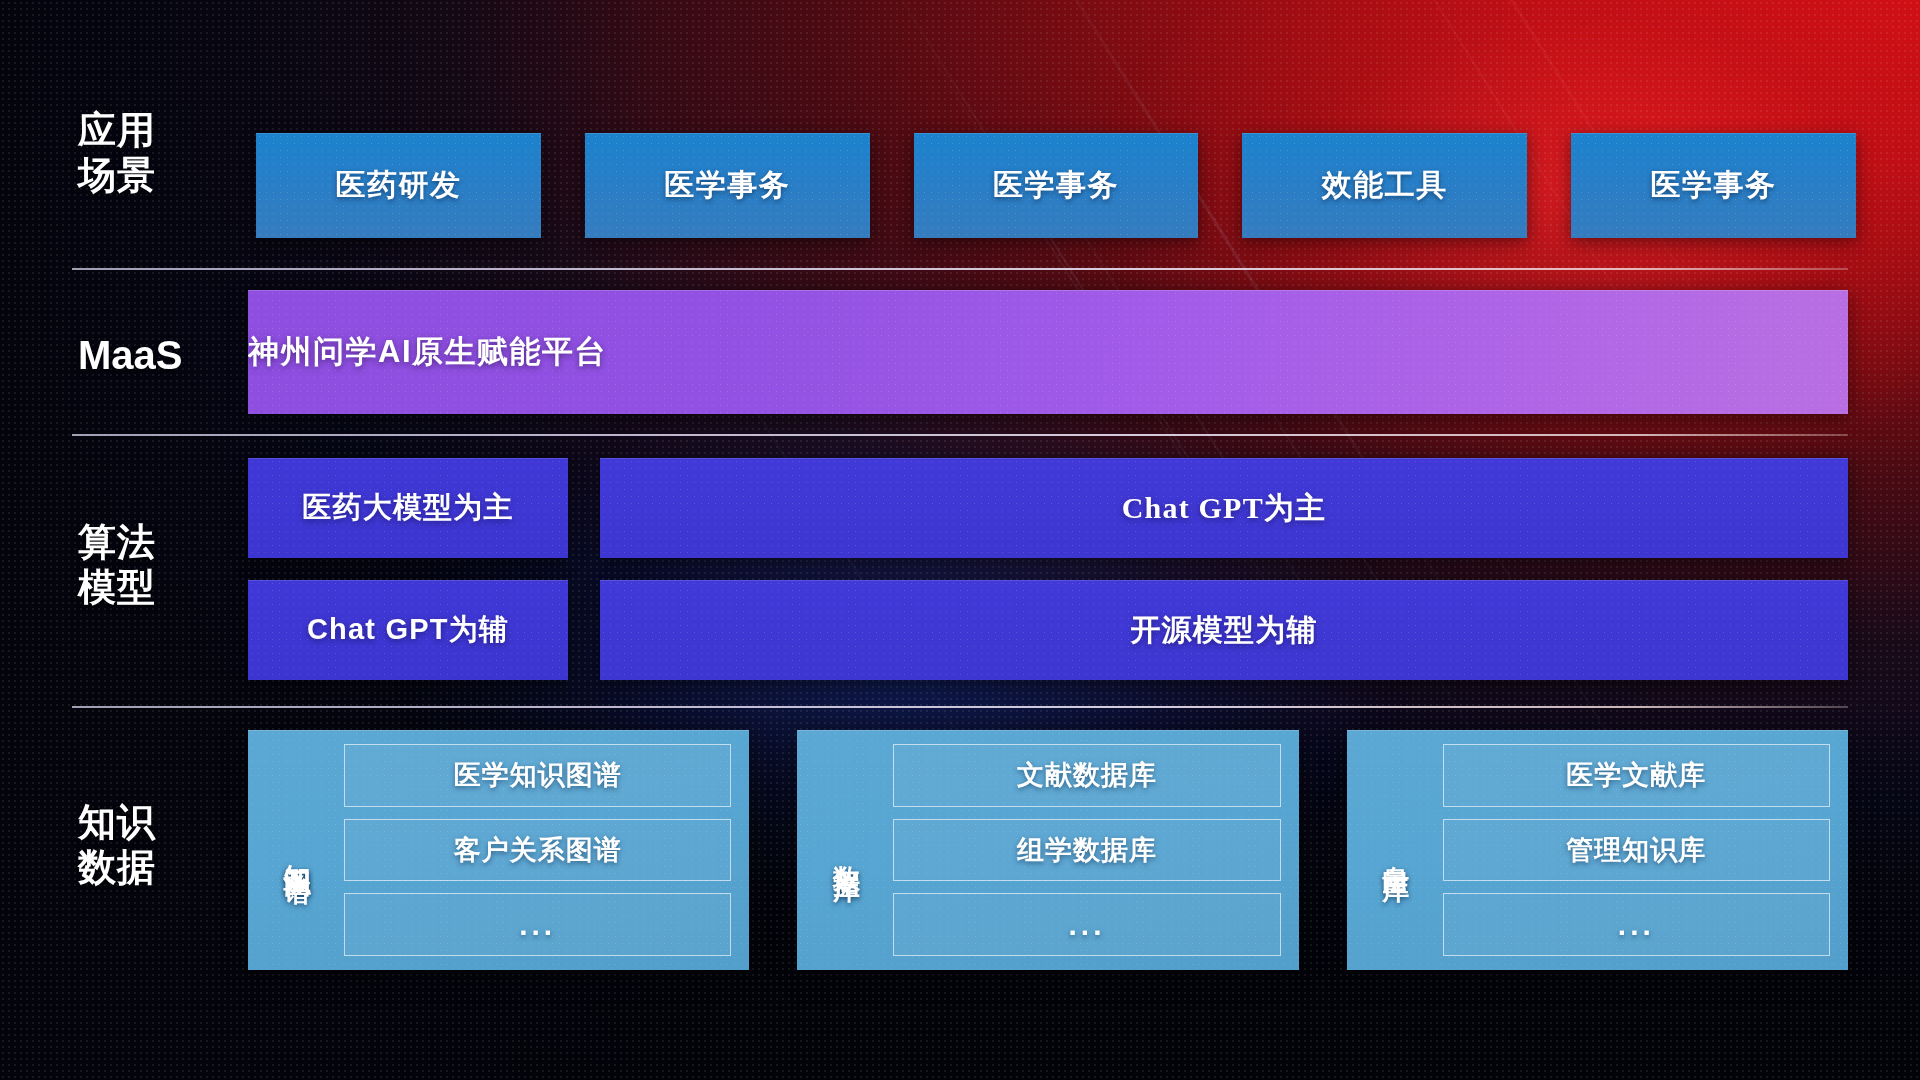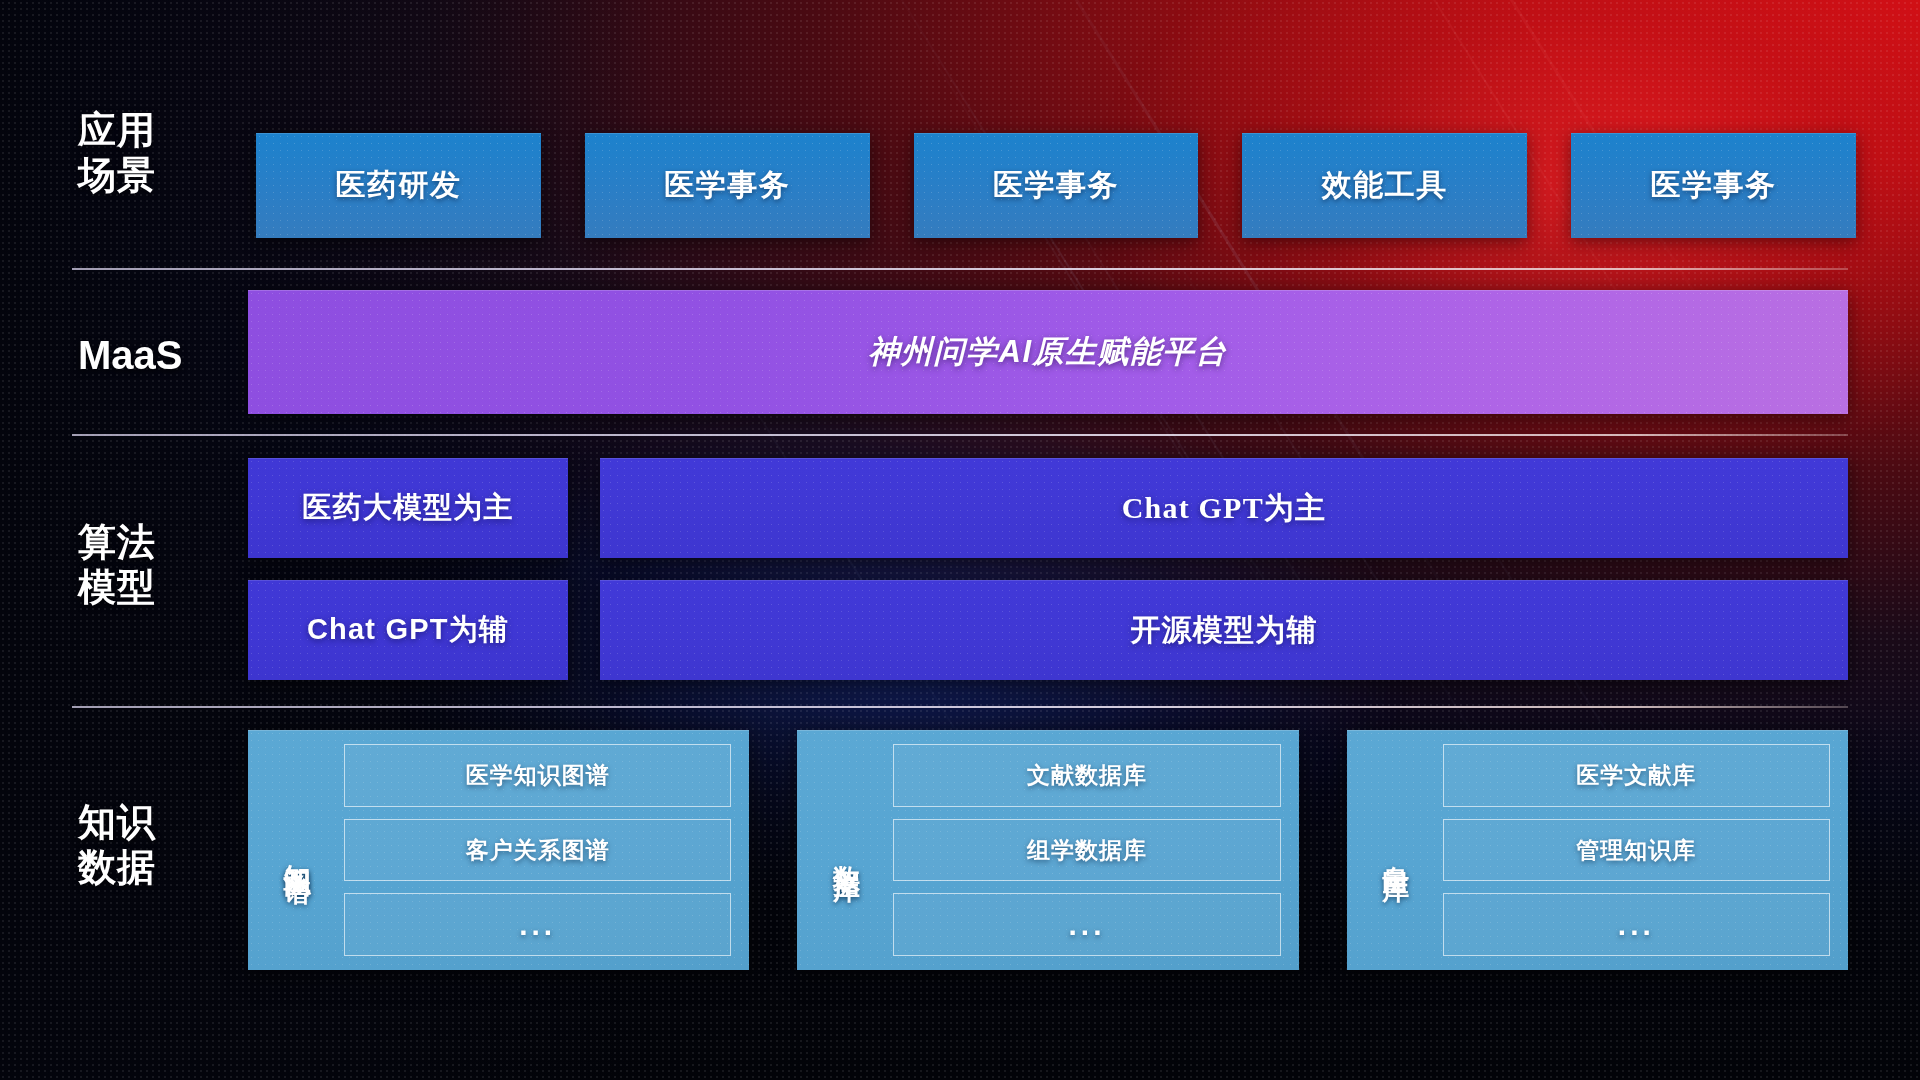--- a/index.html
+++ b/index.html
@@ -91,24 +91,24 @@
 
   
   #row-maas{position:absolute;left:248px;top:290px;width:1600px;height:124px;display:flex;gap:32px;}
   .maas-left{
     width:320px;display:flex;align-items:center;justify-content:center;
     background:linear-gradient(180deg,#513790 0%,#4c3288 55%,#462d80 100%);
     box-shadow:0 4px 16px rgba(0,0,0,.5), inset 0 1px 0 rgba(255,255,255,.13);
     position:relative;overflow:hidden;
   }
   .maas-right{
-    flex:1;display:flex;align-items:center;justify-content:center;
+    flex:1;display:flex;align-items:center;
     background:linear-gradient(100deg,#8e4ee0 0%,#9251e3 30%,#a25ce8 58%,#b065e6 80%,#b96fe2 100%);
     box-shadow:0 4px 18px rgba(0,0,0,.45), inset 0 1px 0 rgba(255,255,255,.18);
-    position:relative;overflow:hidden;font-style:italic;
+    position:relative;overflow:hidden;
   }
   .maas-left::after,.maas-right::after{
     content:"";position:absolute;inset:0;opacity:.20;
     background-image:radial-gradient(rgba(255,255,255,.8) .8px, rgba(0,0,0,0) 1px);
     background-size:7px 7px;
   }
   .maas-left span,.maas-right span{
     position:relative;z-index:2;color:#fff;font-weight:bold;
     text-shadow:0 2px 6px rgba(20,0,50,.5);
   }
@@ -159,21 +159,21 @@
     position:relative;z-index:2;width:66px;flex:none;
     display:flex;align-items:center;justify-content:center;
     color:#fff;font-size:27px;font-weight:bold;line-height:1.12;
     writing-mode:vertical-rl;text-orientation:upright;letter-spacing:4px;
     text-shadow:0 2px 5px rgba(0,30,60,.55);
   }
   .kpanel-items{position:relative;z-index:2;flex:1;display:flex;flex-direction:column;gap:12px;margin-left:14px;}
   .kitem{
     flex:1;display:flex;align-items:center;justify-content:center;
     border:1px solid rgba(255,255,255,.62);
-    color:#fff;font-size:23px;font-weight:bold;letter-spacing:1px;
+    color:#fff;font-size:27px;font-weight:bold;letter-spacing:1px;
     text-shadow:0 2px 5px rgba(0,30,60,.5);
     background:rgba(255,255,255,.045);
   }
   .kitem.ellipsis{font-size:30px;letter-spacing:4px;}
 </style>
 </head>
 <body>
 
 <div id="bg">
   <div class="bg-base"></div>

